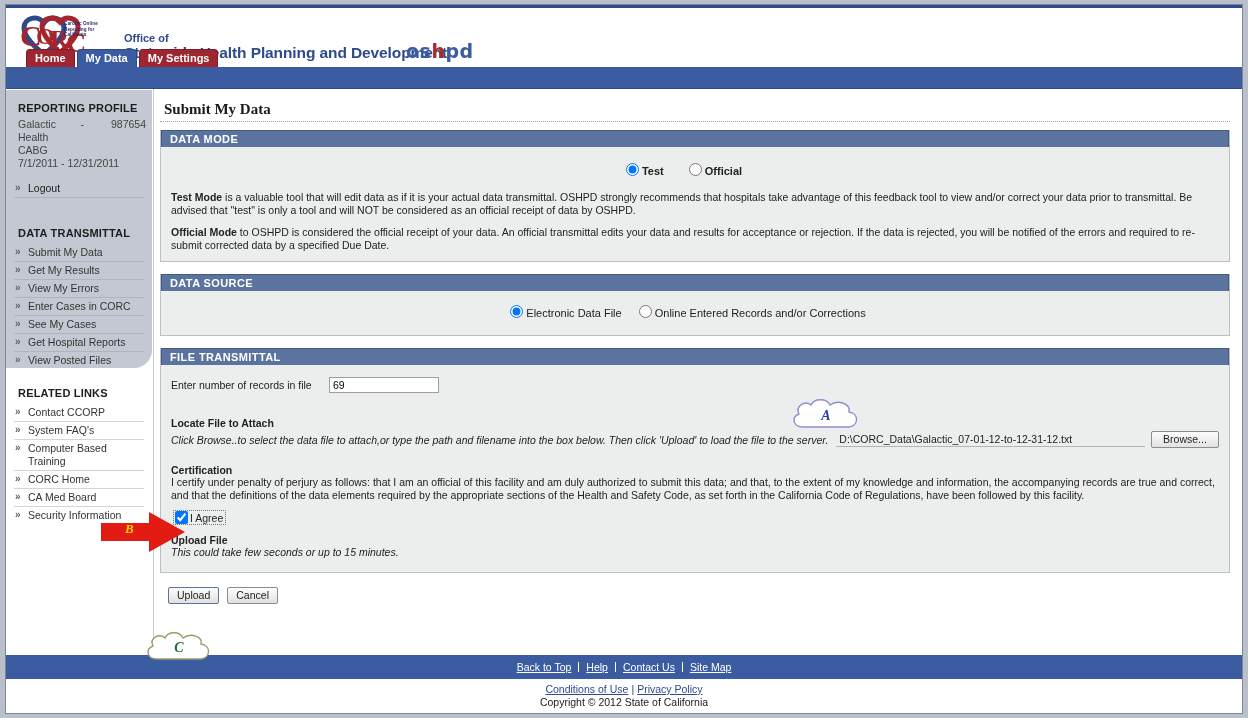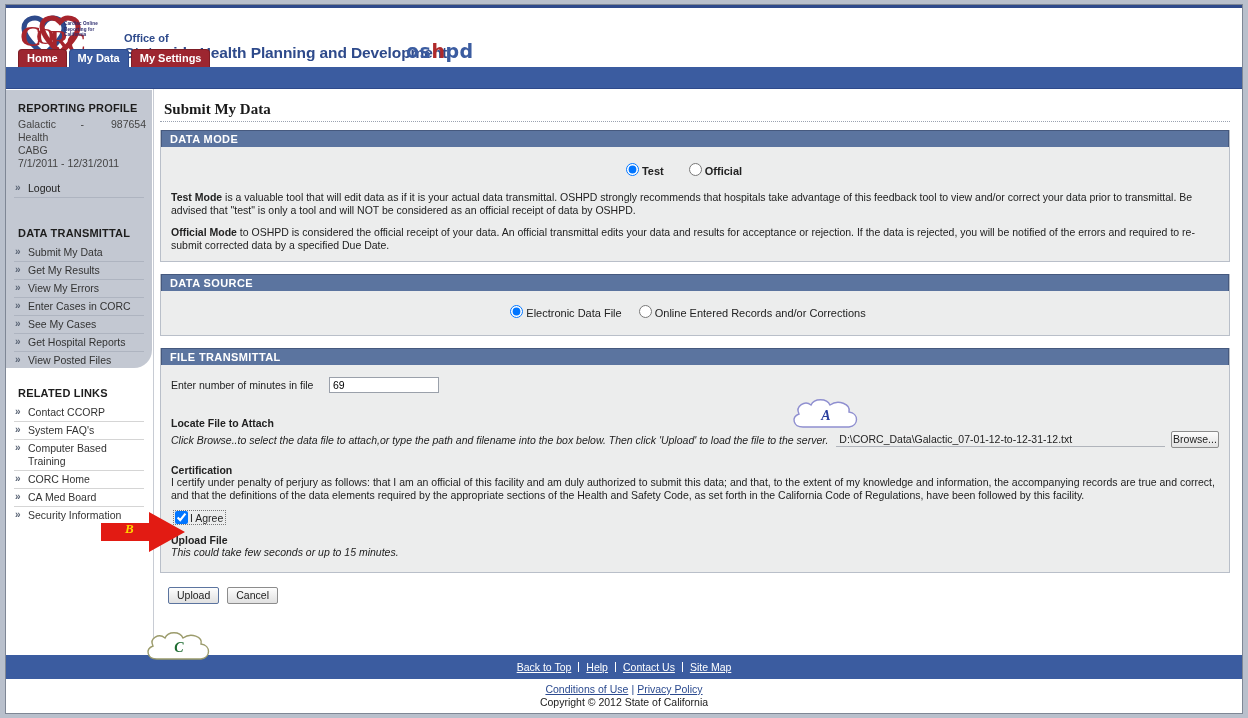--- a/index.html
+++ b/index.html
@@ -42,21 +42,21 @@
   #org-line1 { font-size:11px; color:#2e4a8b; font-weight:bold; line-height:12px; }
   #org-line2 { font-size:15.5px; color:#2e4a8b; font-weight:bold; line-height:18px; letter-spacing:-.1px;}
   #oshpd-logo {
     position:absolute; left:400px; top:32px;
     font-size:19px; font-weight:bold; color:#3b5ca0;
     letter-spacing:.5px; font-family:"DejaVu Sans", sans-serif;
   }
   #oshpd-logo .h { color:#b02a2a; }
 
   
-  #tabs { position:absolute; left:12px; bottom:0; height:18px; display:flex; gap:2px; z-index:4;}
+  #tabs { position:absolute; left:20px; bottom:0; height:18px; display:flex; gap:2px; z-index:4;}
   .tab {
     padding:2px 8px 3px 8px;
     font-size:11px; font-weight:bold; color:#ffffff;
     background:#9d2630;
     border-radius:4px 4px 0 0;
     line-height:13px;
     cursor:pointer;
     border:1px solid #7d1d25; border-bottom:none;
   }
   .tab.active { background:#3b5ca0; border-color:#2e4a8b; }
@@ -151,21 +151,21 @@
   .ft-sub { font-weight:bold; font-size:10.5px; margin:22px 2px 2px 2px; }
   .ft-hintrow { display:flex; align-items:center; margin:0 2px; }
   .ft-hint { font-style:italic; font-size:10.5px; flex:0 0 auto; }
   .file-box {
     flex:1 1 auto; margin-left:8px; margin-right:6px;
     height:15px; background:#eceded; border-bottom:1px solid #b0b4bb;
     font-size:10.5px; padding-left:3px; line-height:15px;
     color:#222; white-space:nowrap; overflow:hidden;
   }
   .browse-btn {
-    flex:0 0 auto; width:48px; height:17px;
+    flex:0 0 auto; width:68px; height:17px;
     background:linear-gradient(#fdfdfd,#e2e2e2);
     border:1px solid #8c8c8c; border-radius:2px;
     font-size:10.5px; text-align:center; line-height:15px; cursor:pointer;
   }
   .cert-head { font-weight:bold; font-size:10.5px; margin:16px 2px 0 2px; }
   .cert-text { font-size:10.5px; line-height:12.5px; margin:0 2px; }
   .agree-row { margin:9px 2px 0 2px; display:inline-flex; align-items:center; gap:2px;
       border:1px dotted #777; padding:0 2px 0 1px; }
   .agree-row input { margin:0; vertical-align:-1px; }
   .agree-row span { font-size:10.5px; }
@@ -350,21 +350,21 @@
             <label><input type="radio" name="ds" style=""><span>Online Entered Records and/or Corrections</span></label>
           </div>
         </div>
       </div>
 
       <div class="panel">
         <div class="panel-head">FILE TRANSMITTAL</div>
         <div class="panel-body" style="padding:8px 8px 14px 8px;">
 
           <div class="ft-row">
-            <div class="ft-label">Enter number of minutes in file</div>
+            <div class="ft-label">Enter number of records in file</div>
             <input class="rec-input" type="text" value="69" style="">
           </div>
 
           <div class="ft-sub">Locate File to Attach</div>
 
           <div class="ft-hintrow">
             <div class="ft-hint">Click Browse..to select the data file to attach,or type the path and filename into the box below. Then click 'Upload' to load the file to the server.</div>
             <div class="file-box">D:\CORC_Data\Galactic_07-01-12-to-12-31-12.txt</div>
             <div class="browse-btn">Browse...</div>
           </div>

